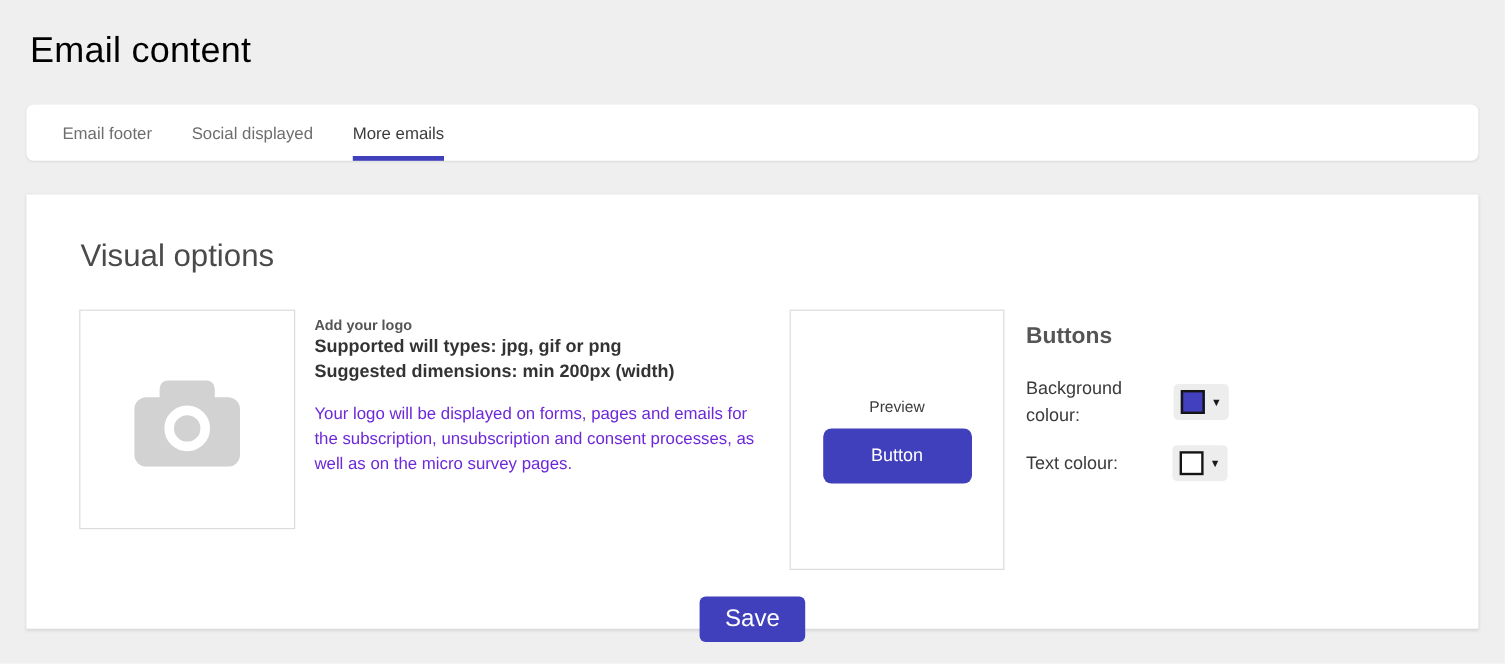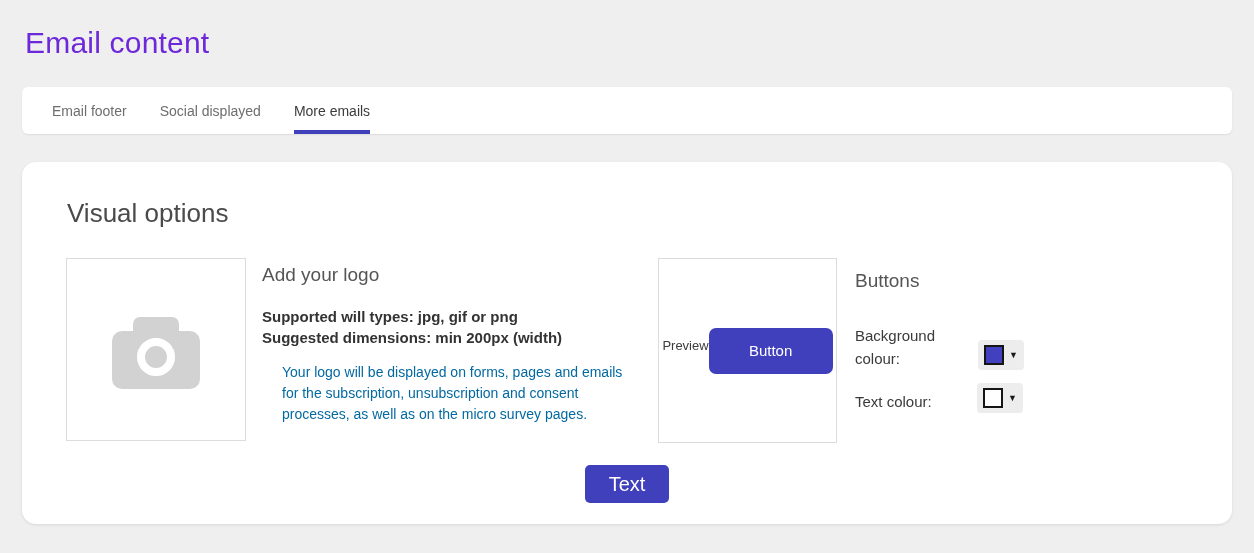--- a/index.html
+++ b/index.html
@@ -7,21 +7,21 @@
   body {
     background:#efefef;
     font-family:"Liberation Sans", sans-serif;
     color:#3f3f3f;
     overflow:hidden;
   }
   .page-title {
     margin:26px 0 0 25px;
     font-size:30px;
     font-weight:400;
-    color:#6d28d9;
+    color:#000000;
     letter-spacing:0.2px;
   }
   .tab-bar {
     margin:27px 22px 2px 22px;
     height:47px;
     background:#ffffff;
     border-radius:6px;
     box-shadow:0 1px 2px rgba(0,0,0,0.08);
     display:flex;
     align-items:stretch;
@@ -39,21 +39,21 @@
     white-space:nowrap;
   }
   .tab.active {
     color:#3c3c3c;
     border-bottom-color:var(--accent);
   }
   .main-card {
     margin:28px 22px 0 22px;
     height:362px;
     background:#ffffff;
-    border-radius:14px;
+    border-radius:1px;
     box-shadow:0 1px 3px rgba(0,0,0,0.10);
     padding:36px 22px 0 22px;
   }
   .section-title {
     margin-left:23px;
     font-size:26px;
     font-weight:400;
     color:#4a4a4a;
   }
   .options-row {
@@ -71,45 +71,43 @@
     background:#fff;
     flex:none;
   }
   .logo-text-col {
     width:376px;
     margin-left:16px;
     padding-top:6px;
     flex:none;
   }
   .logo-heading {
-    font-size:19px;
-    font-weight:400;
+    font-size:12px;
+    font-weight:700;
     color:#555555;
-    margin-bottom:20px;
   }
   .logo-bold {
     font-size:15px;
     font-weight:700;
     color:#333333;
     line-height:21px;
   }
   .logo-desc {
     margin-top:14px;
     font-size:14px;
-    color:#0369a1;
+    color:#6d28d9;
     line-height:21px;
-    margin-left:20px;
   }
   .preview-box {
     width:179px;
-    height:185px;
+    height:217px;
     border:1px solid #dcdcdc;
     margin-left:20px;
     display:flex;
-    flex-direction:row;
+    flex-direction:column;
     align-items:center;
     justify-content:center;
     background:#fff;
     flex:none;
   }
   .preview-label {
     font-size:13px;
     color:#3d3d3d;
     margin-bottom:11px;
   }
@@ -123,28 +121,28 @@
     font-family:inherit;
   }
   .buttons-col {
     margin-left:18px;
     width:168px;
     padding-top:12px;
     flex:none;
   }
   .buttons-heading {
     font-size:19px;
-    font-weight:400;
+    font-weight:700;
     color:#555555;
-    margin-bottom:32px;
+    margin-bottom:20px;
   }
   .colour-row {
     display:flex;
     justify-content:space-between;
-    align-items:flex-end;
+    align-items:center;
     margin-bottom:13px;
     gap:43px;
   }
   .colour-label {
     font-size:15px;
     color:#3a3a3a;
     line-height:23px;
     width:112px;
   }
   .colour-widget {
@@ -237,15 +235,15 @@
         <div class="colour-widget">
           <span class="swatch" style="background-color: rgb(255, 255, 255);"></span>
           <span class="dd-arrow">▼</span>
         </div>
       </div>
     </div>
 
   </div>
 
   <div class="save-row">
-    <button class="save-button">Text</button>
+    <button class="save-button">Save</button>
   </div>
 </section>
 
 </body></html>

